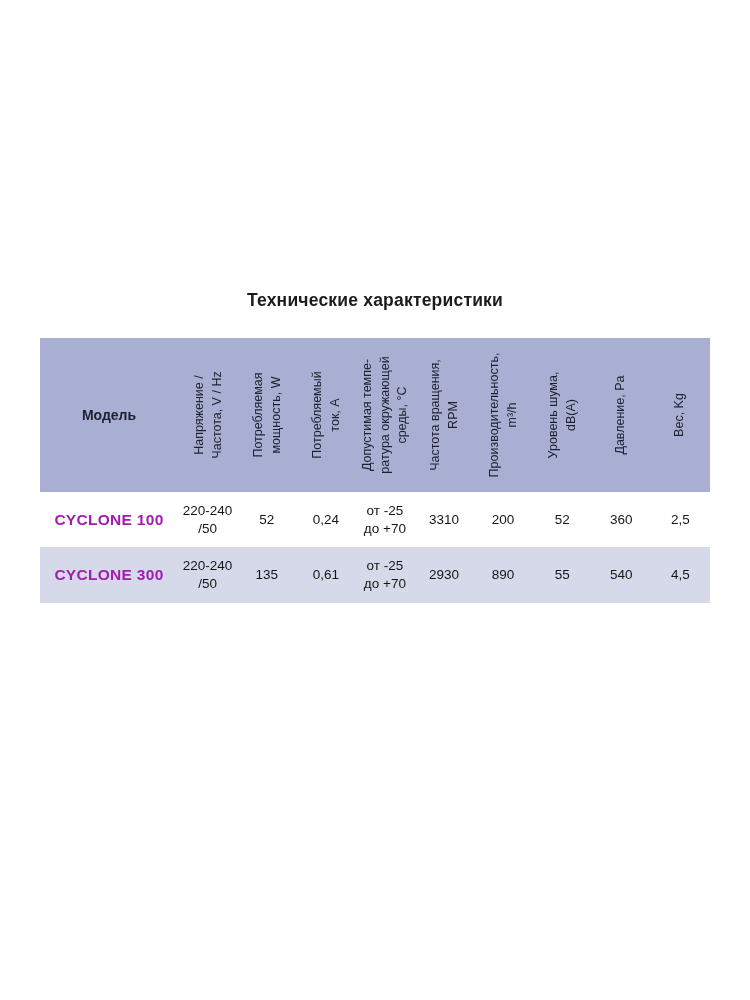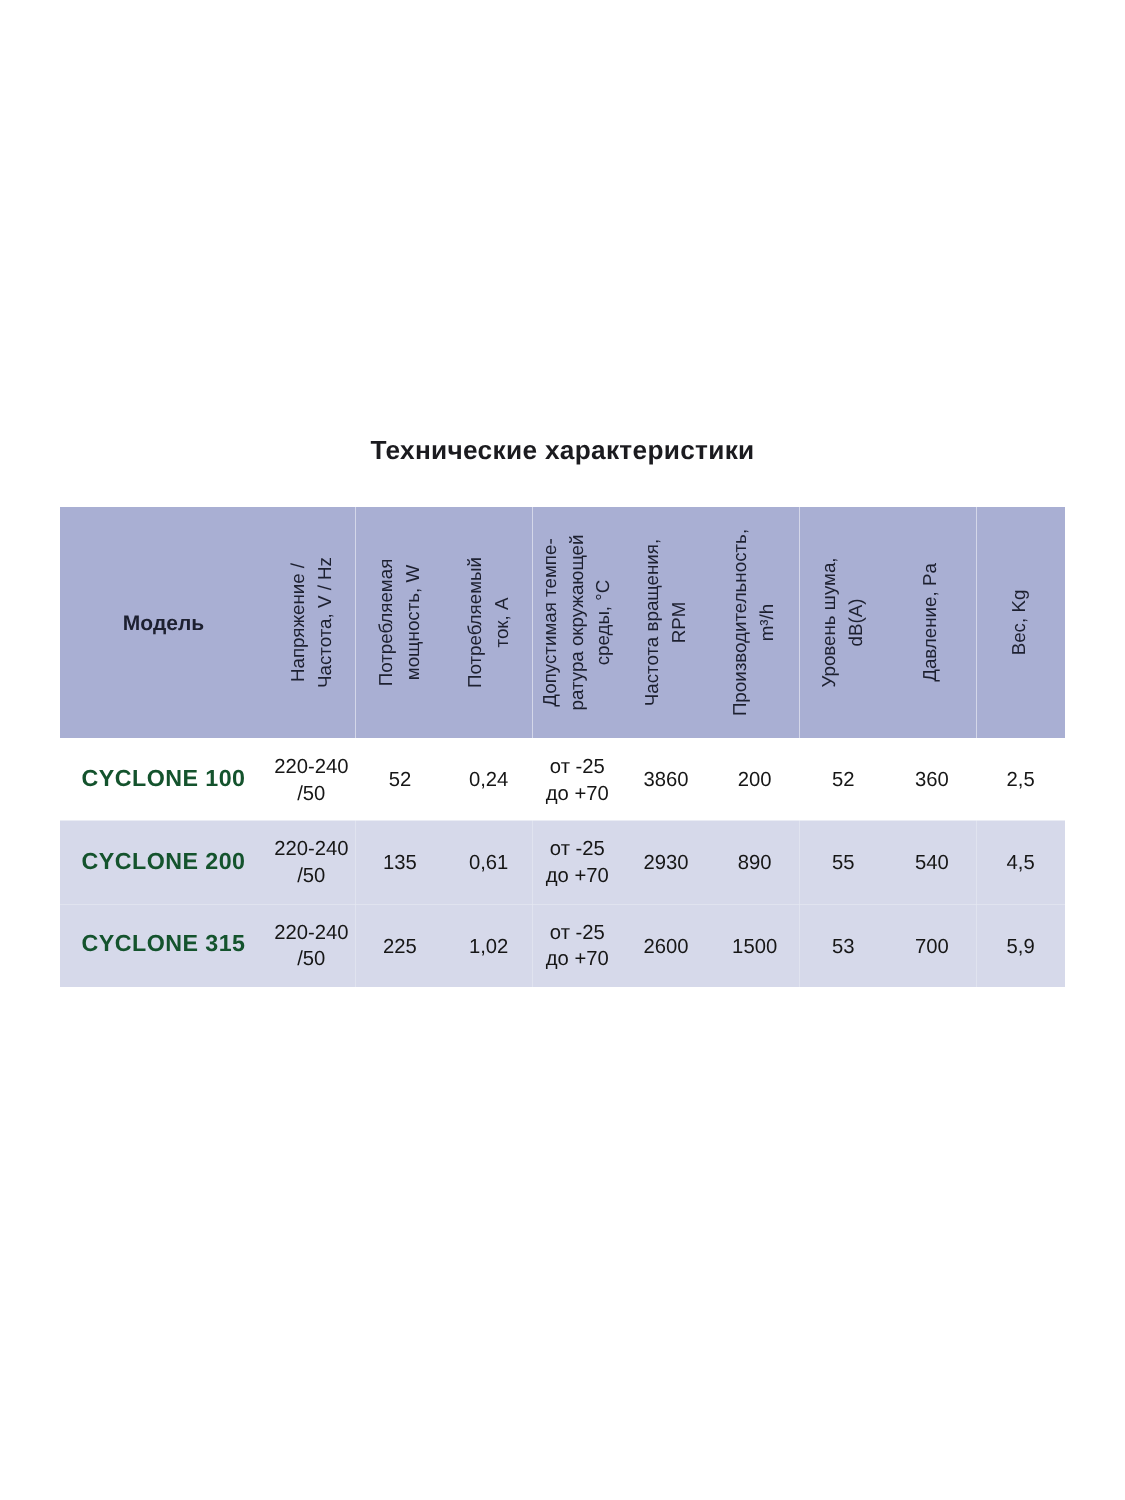--- a/index.html
+++ b/index.html
@@ -70,21 +70,21 @@
     background: #ffffff;
     color: #161616;
   }
   tbody tr.alt td {
     background: #d6d9ea;
   }
   td.model-cell {
     font-size: 15.5px;
     font-weight: 700;
     letter-spacing: 0.3px;
-    color: #14532d;
+    color: #a21caf;
   }
   td.value-cell {
     font-size: 13.5px;
     line-height: 1.32;
     white-space: pre-line;
   }
 </style>
 </head>
 <body>
 
@@ -147,50 +147,36 @@
     </thead>
     <tbody>
         <tr>
           <td class="model-cell">CYCLONE 100</td>
           <td class="value-cell">220-240
 /50</td>
           <td class="value-cell">52</td>
           <td class="value-cell">0,24</td>
           <td class="value-cell">от -25
 до +70</td>
-          <td class="value-cell">3860</td>
+          <td class="value-cell">3310</td>
           <td class="value-cell">200</td>
           <td class="value-cell">52</td>
           <td class="value-cell">360</td>
           <td class="value-cell">2,5</td>
         </tr>
         <tr class="alt">
-          <td class="model-cell">CYCLONE 200</td>
+          <td class="model-cell">CYCLONE 300</td>
           <td class="value-cell">220-240
 /50</td>
           <td class="value-cell">135</td>
           <td class="value-cell">0,61</td>
           <td class="value-cell">от -25
 до +70</td>
           <td class="value-cell">2930</td>
           <td class="value-cell">890</td>
           <td class="value-cell">55</td>
           <td class="value-cell">540</td>
           <td class="value-cell">4,5</td>
         </tr>
-        <tr class="alt">
-          <td class="model-cell">CYCLONE 315</td>
-          <td class="value-cell">220-240
-/50</td>
-          <td class="value-cell">225</td>
-          <td class="value-cell">1,02</td>
-          <td class="value-cell">от -25
-до +70</td>
-          <td class="value-cell">2600</td>
-          <td class="value-cell">1500</td>
-          <td class="value-cell">53</td>
-          <td class="value-cell">700</td>
-          <td class="value-cell">5,9</td>
-        </tr>
       </tbody>
   </table>
 
 </div>
 
 </body></html>

